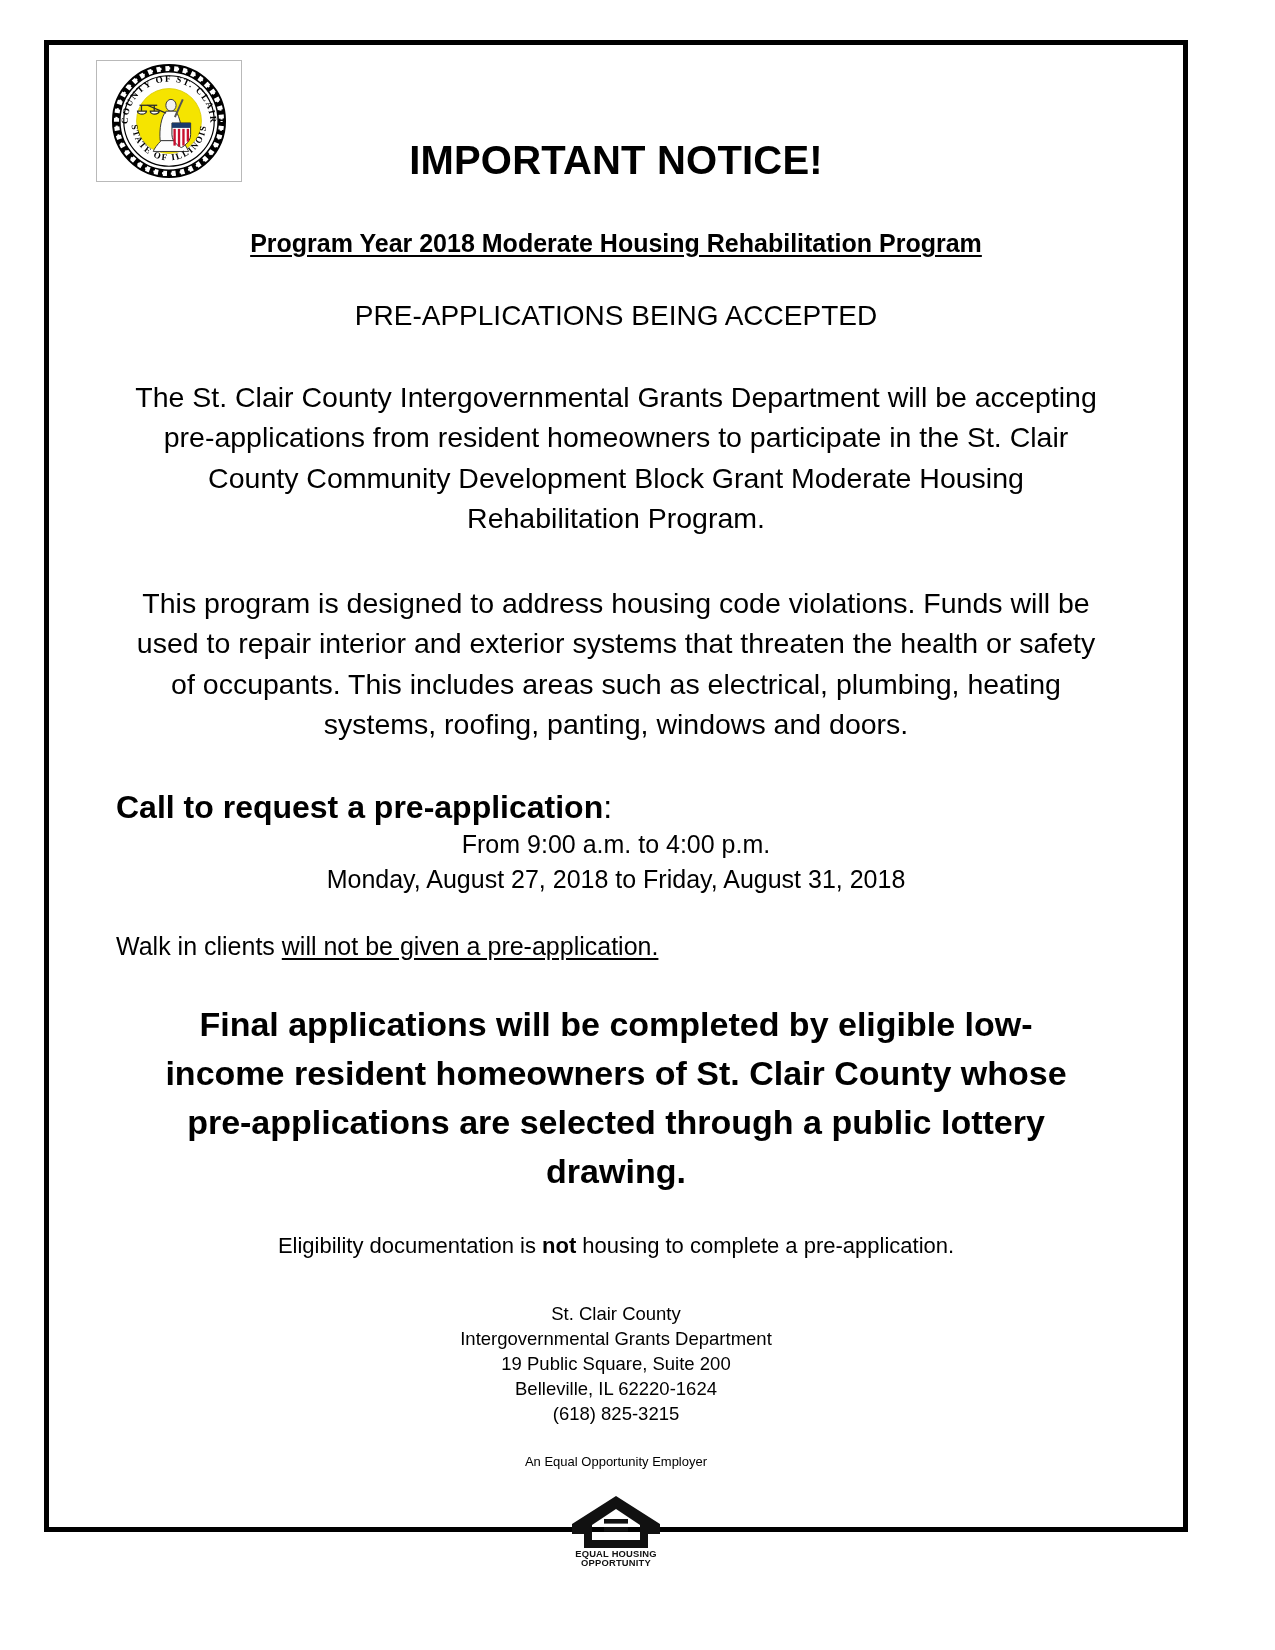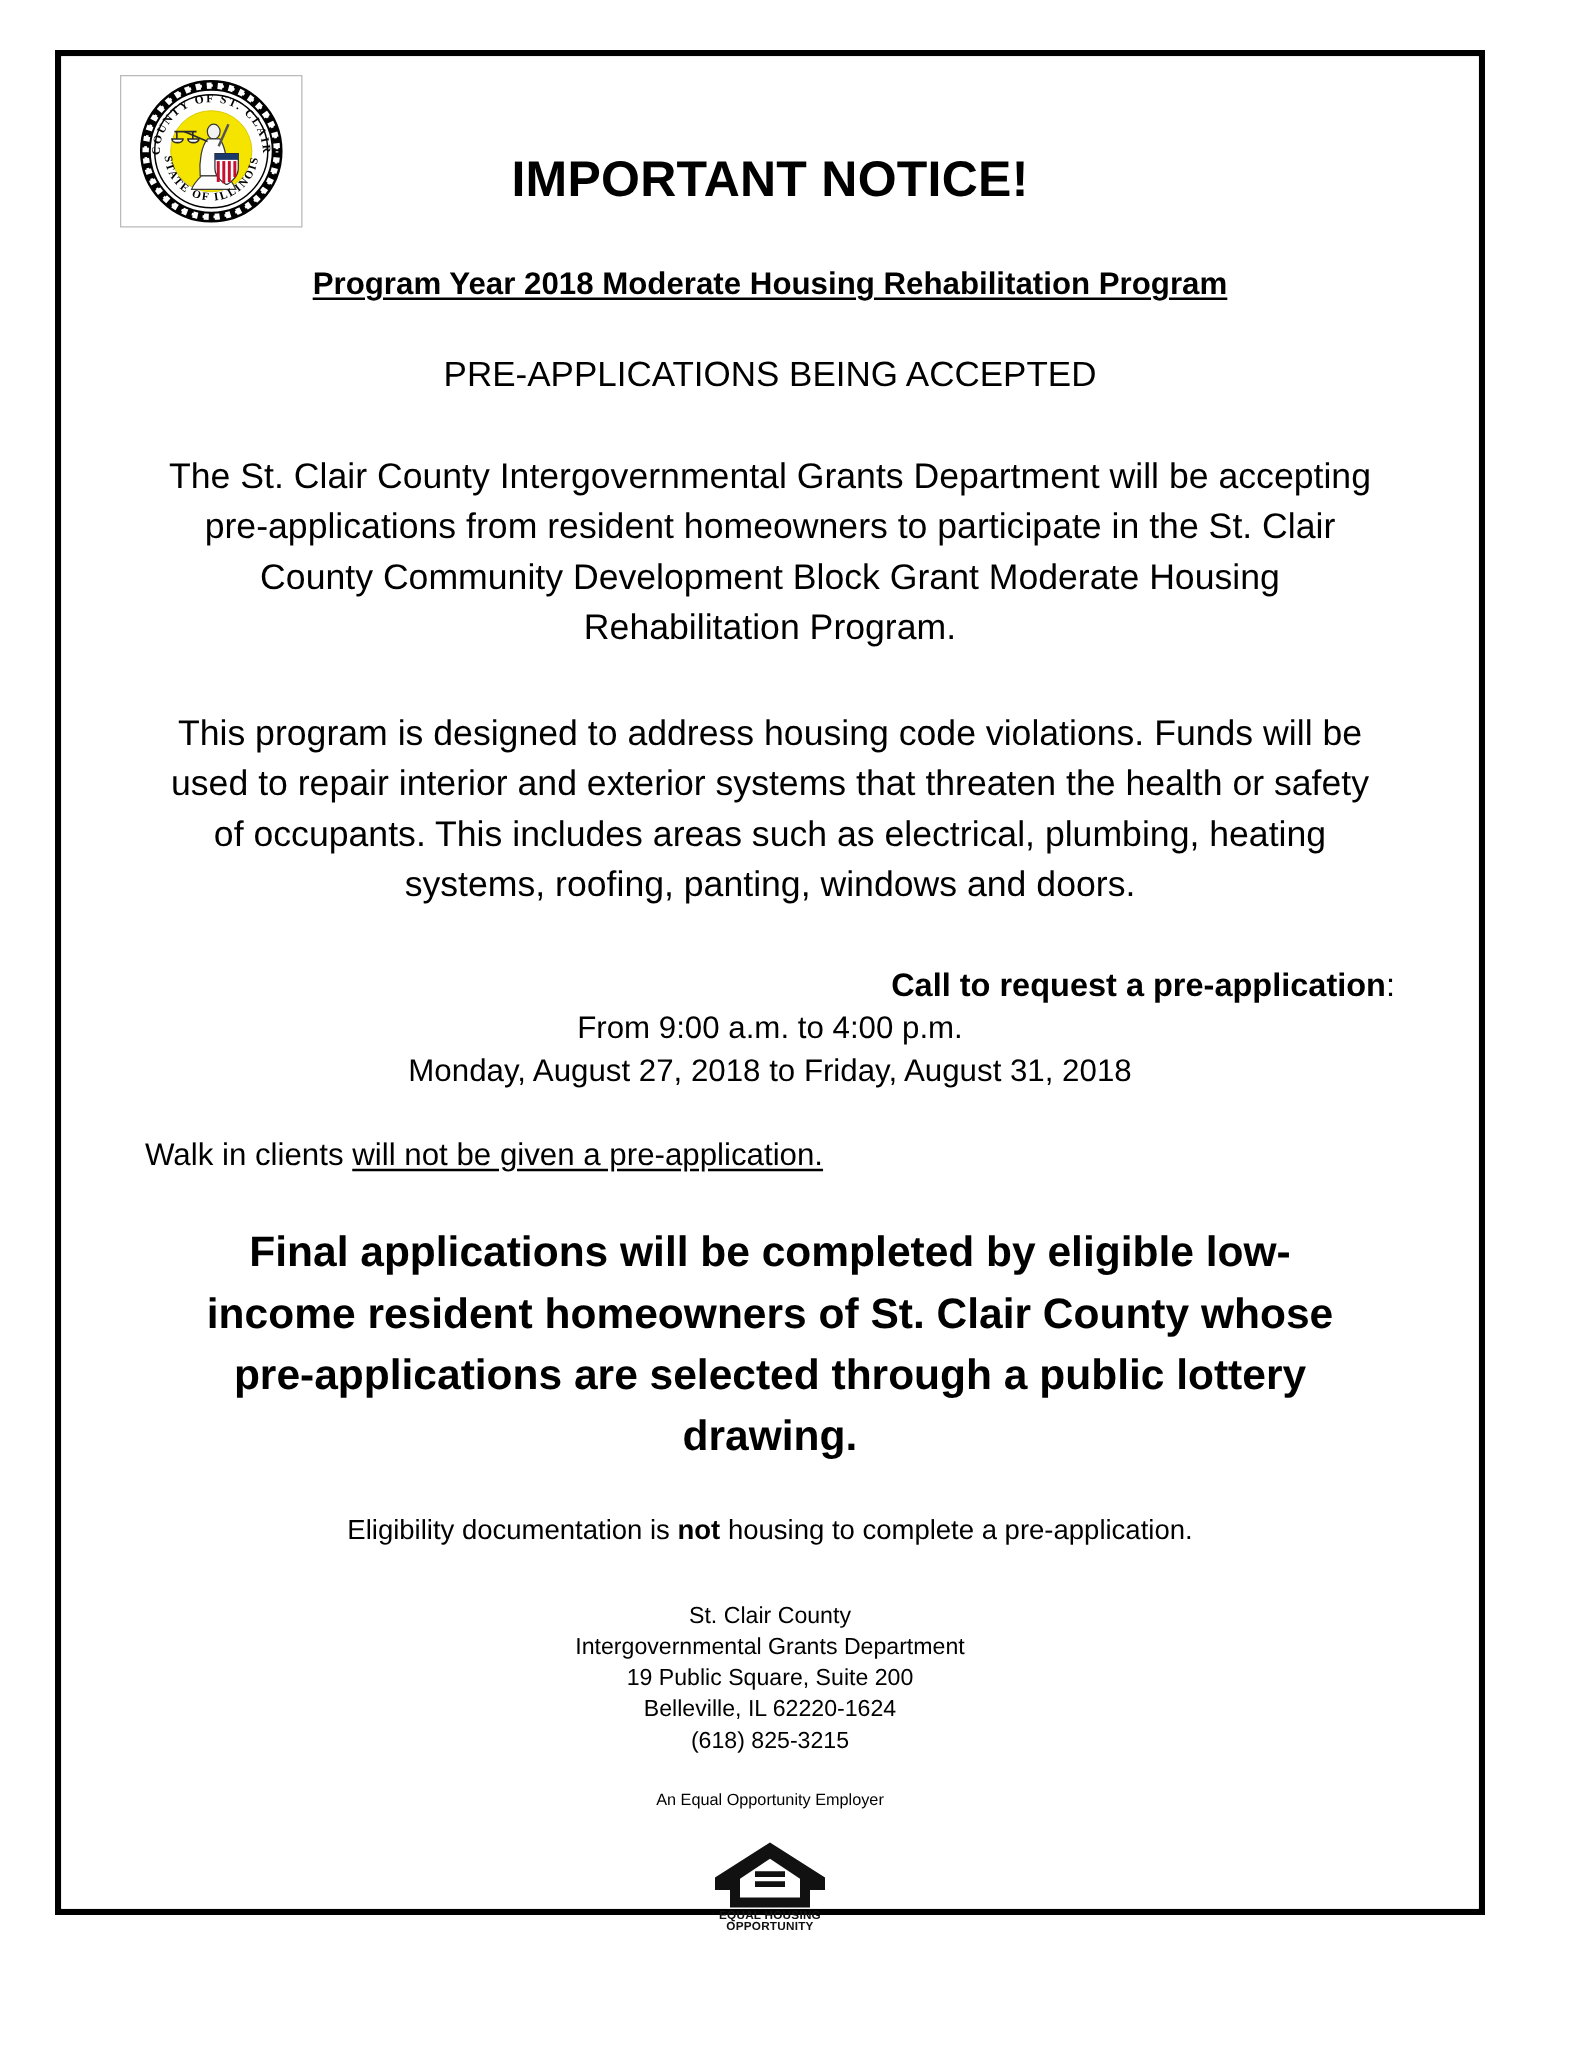--- a/index.html
+++ b/index.html
@@ -36,21 +36,21 @@
     position: absolute;
     left: 0; top: 0; right: 0; bottom: 0;
     border: 2px solid #ffffff;
     box-sizing: border-box;
   }
 
   
   #content {
     position: absolute;
     left: 56px;
-    top: 30px;
+    top: 46px;
     width: 1120px;
     height: 1480px;
     box-sizing: border-box;
     padding: 14px 60px 16px 60px;
   }
 
   
   #seal-box {
     position: absolute;
     left: 96px;
@@ -97,24 +97,24 @@
     font-stretch: condensed;
     font-size: 28.5px;
     line-height: 1.42;
     margin: 0;
     padding: 0 6px;
   }
   #para-intro { margin-top: 45px; }
   #para-purpose { margin-top: 44px; }
 
   .heading-call {
-    text-align: right;
-    font-family: "Liberation Sans Narrow", "Liberation Sans", sans-serif;
-    font-stretch: condensed;
-    font-size: 26px;
+    text-align: left;
+    font-family: "Liberation Sans Narrow", "Liberation Sans", sans-serif;
+    font-stretch: condensed;
+    font-size: 32px;
     font-weight: bold;
     margin: 44px 0 0 0;
   }
   .heading-call .nb { font-weight: normal; }
   .call-line {
     text-align: center;
     font-family: "Liberation Sans Narrow", "Liberation Sans", sans-serif;
     font-stretch: condensed;
     font-size: 25px;
     line-height: 1.32;

